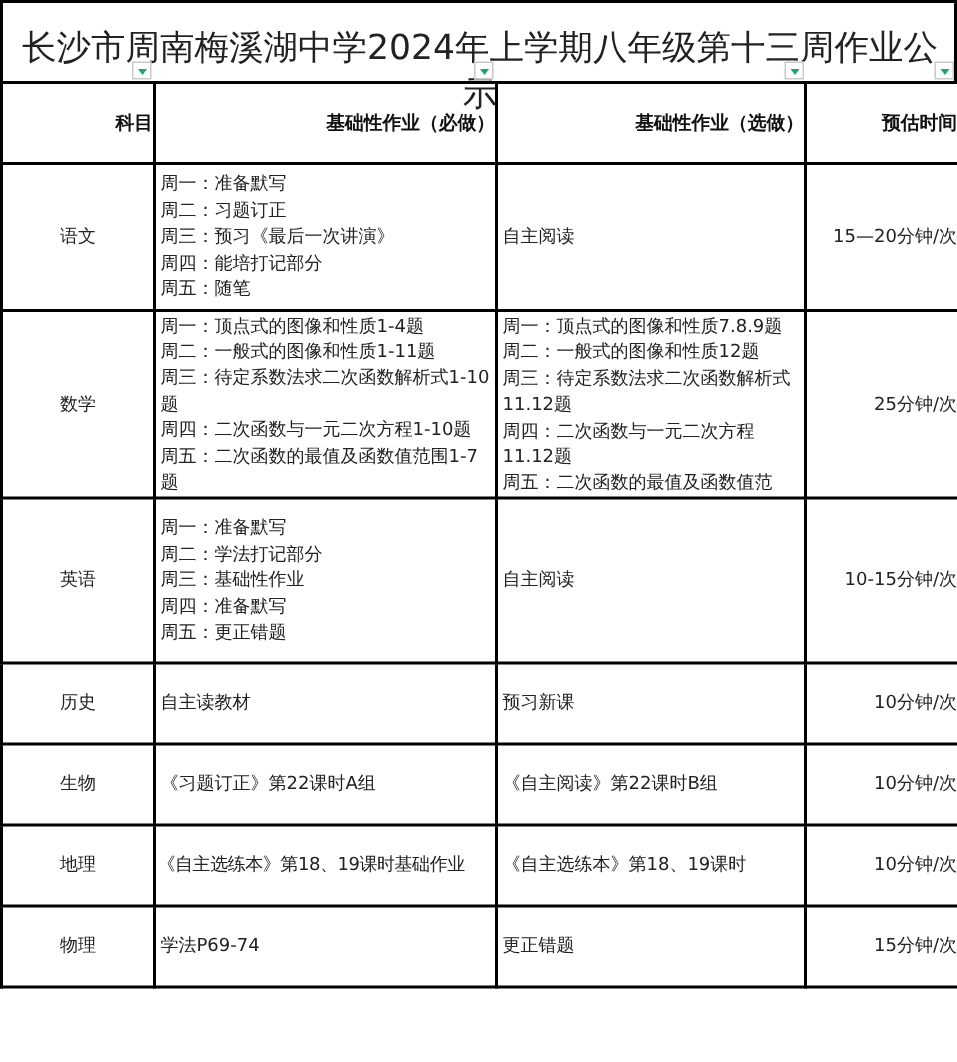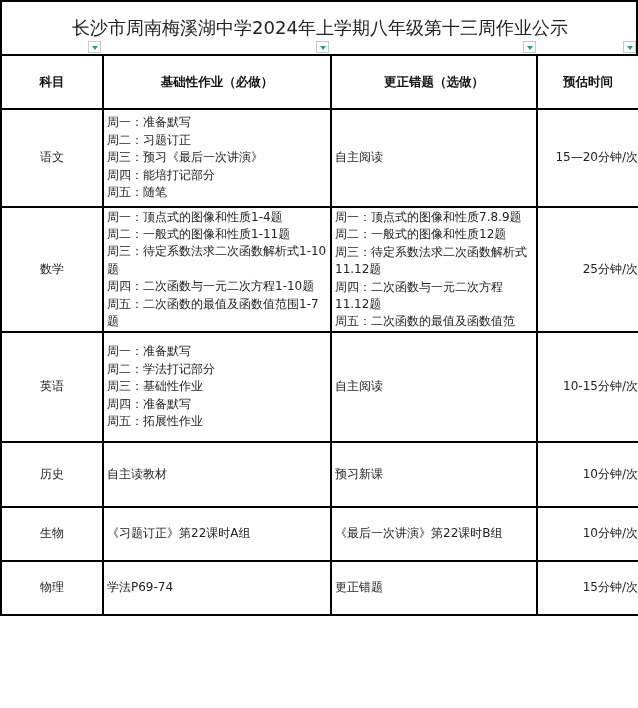--- a/index.html
+++ b/index.html
@@ -7,21 +7,21 @@
     body { font-family: "DejaVu Sans", "Liberation Sans", sans-serif; color: #222; position: relative; }
 
     .sheet { position: absolute; left: 0; top: 0; width: 638px; height: 708px; }
 
     .title-row {
       position: absolute; left: 0; top: 0; width: 638px; height: 55px;
       border: 2px solid #000; border-bottom: none;
     }
     .title-text {
       position: absolute; left: 2px; right: 0; top: 14px;
-      text-align: center; font-size: 18px; color: #222; letter-spacing: 0px;
+      text-align: center; font-size: 23px; color: #222; letter-spacing: 0px;
       font-family: "DejaVu Sans", sans-serif;
     }
     .filter-btn {
       position: absolute; top: 41px; width: 13px; height: 12px;
       background: #fff; border: 1px solid #c9c9c9;
     }
     .filter-btn::after {
       content: ""; position: absolute; left: 3px; top: 4px;
       border-left: 3px solid transparent; border-right: 3px solid transparent;
       border-top: 4px solid #1aa86a;
@@ -29,21 +29,21 @@
 
     table.grid {
       position: absolute; left: 0; top: 54px; width: 638px;
       border-collapse: collapse; table-layout: fixed;
     }
     table.grid td, table.grid th {
       border: 2px solid #000; vertical-align: middle;
       font-size: 12px; line-height: 17.4px; color: #222;
       font-family: "DejaVu Sans", sans-serif;
     }
-    table.grid th { font-weight: bold; font-size: 12.5px; text-align: center; height: 54px; color: #111; }
+    table.grid th { font-weight: bold; font-size: 12.5px; text-align: right; height: 54px; color: #111; }
     td.subject { text-align: center; }
     td.time { text-align: right; }
     td.task { text-align: left; padding-left: 3px; padding-right: 1px; }
     .line { display: block; white-space: normal; }
   </style>
 </head>
 <body>
 
 <div class="sheet">
   <div class="title-row">
@@ -58,21 +58,21 @@
     <colgroup>
       <col style="width:102px">
       <col style="width:228px">
       <col style="width:206px">
       <col style="width:102px">
     </colgroup>
     <thead>
       <tr>
         <th>科目</th>
         <th>基础性作业（必做）</th>
-        <th>更正错题（选做）</th>
+        <th>基础性作业（选做）</th>
         <th>预估时间</th>
       </tr>
     </thead>
     <tbody>
 
       <tr style="height:98px">
         <td class="subject">语文</td>
         <td class="task">
           <span class="line">周一：准备默写</span>
           <span class="line">周二：习题订正</span>
@@ -105,51 +105,61 @@
         <td class="time">25分钟/次</td>
       </tr>
 
       <tr style="height:110px">
         <td class="subject">英语</td>
         <td class="task">
           <span class="line">周一：准备默写</span>
           <span class="line">周二：学法打记部分</span>
           <span class="line">周三：基础性作业</span>
           <span class="line">周四：准备默写</span>
-          <span class="line">周五：拓展性作业</span>
+          <span class="line">周五：更正错题</span>
         </td>
         <td class="task">
           <span class="line">自主阅读</span>
         </td>
         <td class="time">10-15分钟/次</td>
       </tr>
 
 
-      <tr style="height:65px">
+      <tr style="height:54px">
         <td class="subject">历史</td>
         <td class="task">
           <span class="line">自主读教材</span>
         </td>
         <td class="task">
           <span class="line">预习新课</span>
         </td>
         <td class="time">10分钟/次</td>
       </tr>
 
       <tr style="height:54px">
         <td class="subject">生物</td>
         <td class="task">
           <span class="line">《习题订正》第22课时A组</span>
         </td>
         <td class="task">
-          <span class="line">《最后一次讲演》第22课时B组</span>
+          <span class="line">《自主阅读》第22课时B组</span>
         </td>
         <td class="time">10分钟/次</td>
       </tr>
 
+      <tr style="height:54px">
+        <td class="subject">地理</td>
+        <td class="task" style="padding-left:1px; letter-spacing:-0.3px;">
+          <span class="line">《自主选练本》第18、19课时基础作业</span>
+        </td>
+        <td class="task">
+          <span class="line">《自主选练本》第18、19课时</span>
+        </td>
+        <td class="time">10分钟/次</td>
+      </tr>
 
       <tr style="height:54px">
         <td class="subject">物理</td>
         <td class="task">
           <span class="line">学法P69-74</span>
         </td>
         <td class="task">
           <span class="line">更正错题</span>
         </td>
         <td class="time">15分钟/次</td>

